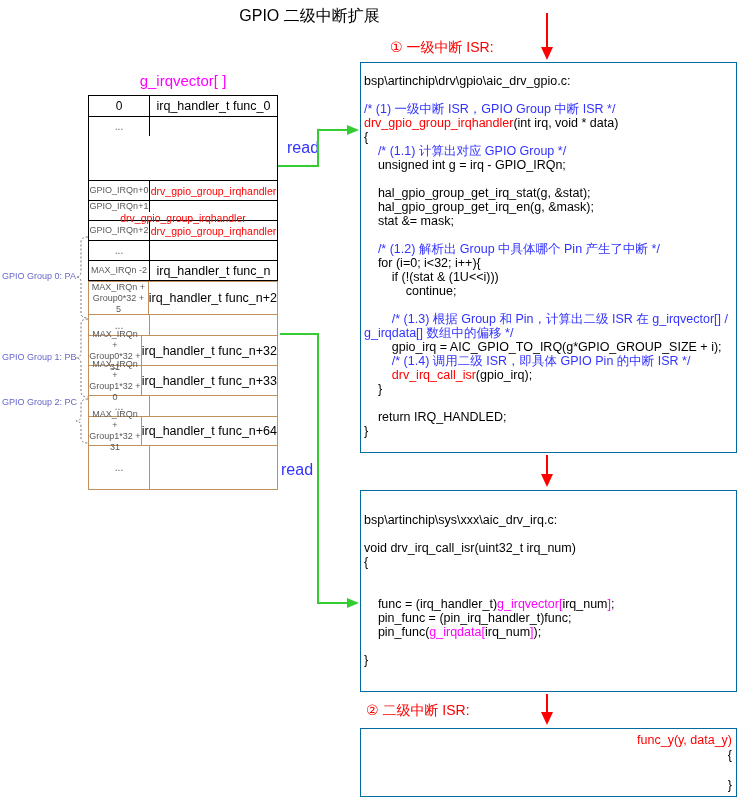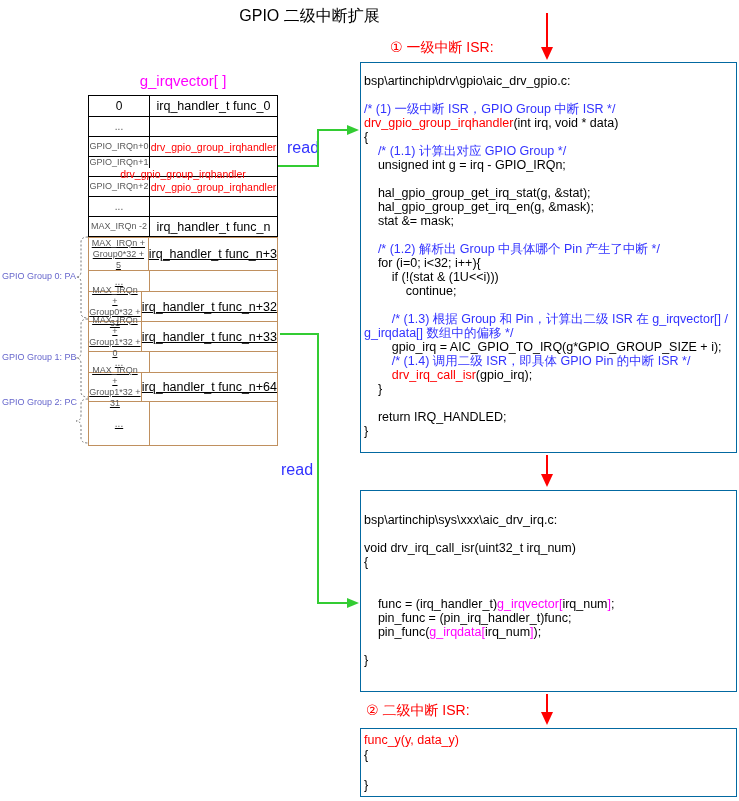--- a/index.html
+++ b/index.html
@@ -24,42 +24,42 @@
 
   .group-label{font-size:9px;color:var(--c-grouplabel);white-space:nowrap;left:2px;width:74px;text-align:center;}
   #group-label-0{top:271px;}
   #group-label-1{top:352px;}
   #group-label-2{top:397px;}
 
   
   #vtable{left:88px;top:95px;width:190px;box-sizing:border-box;}
   .vt-section{box-sizing:border-box;width:190px;background:#fff;}
   #vt-upper{border:1px solid #000;}
-  #vt-lower{border:1px solid var(--c-tbl);text-decoration:underline;}
+  #vt-lower{border:1px solid var(--c-tbl);}
   .vt-row{display:flex;box-sizing:border-box;}
   #vt-upper .vt-row + .vt-row{border-top:1px solid #000;}
   #vt-lower .vt-row + .vt-row{border-top:1px solid var(--c-tbl);}
   .vt-index{width:61px;box-sizing:border-box;display:flex;flex-direction:column;
     align-items:center;justify-content:center;font-size:9px;color:var(--c-gray);
     text-align:center;line-height:11px;}
   #vt-upper .vt-index{border-right:1px solid #000;}
   #vt-lower .vt-index{border-right:1px solid var(--c-tbl);}
   .vt-value{flex:1;display:flex;align-items:center;justify-content:center;
     font-size:12.5px;color:#000;white-space:nowrap;}
   .vt-row.zero .vt-index{font-size:12px;color:#000;}
   .vt-row.dots .vt-index{font-size:10px;color:var(--c-gray);}
   .vt-row.red .vt-value{color:var(--c-red);font-size:10.5px;}
 
   
   .code-box{position:absolute;left:360px;width:377px;box-sizing:border-box;
     border:1px solid #0369a1;background:#fff;white-space:pre;
     font-size:12.5px;line-height:14px;padding:11px 4px 0 3px;overflow:hidden;}
   #code-box-gpio-isr{top:62px;height:391px;}
   #code-box-irq-call{top:490px;height:202px;padding-top:22px;}
-  #code-box-pin-isr{top:728px;height:69px;padding-top:4px;line-height:15px;}
+  #code-box-pin-isr{top:728px;height:69px;padding-top:4px;line-height:15px;text-align:right;}
   .code-line{white-space:pre;}
   .c-k{color:#000;}
   .c-b{color:var(--c-blue);}
   .c-r{color:var(--c-red);}
   .c-m{color:var(--c-magenta);}
 
   
   #overlay{position:absolute;left:0;top:0;width:739px;height:801px;pointer-events:none;}
   .red-line{stroke:var(--c-red);stroke-width:2;fill:none;}
   .red-head{fill:var(--c-red);stroke:none;}
@@ -82,21 +82,21 @@
   <div id="vtable" class="abs">
     <div id="vt-upper" class="vt-section">
         <div class="vt-row zero" style="height: 20px;">
           <div class="vt-index">0</div>
           <div class="vt-value">irq_handler_t func_0</div>
         </div>
         <div class="vt-row dots" style="height: 20px;">
           <div class="vt-index">...</div>
           <div class="vt-value"></div>
         </div>
-        <div class="vt-row red" style="height: 20px;">
+        <div class="vt-row red" style="height: 20px; margin-top: 44px;">
           <div class="vt-index">GPIO_IRQn+0</div>
           <div class="vt-value">drv_gpio_group_irqhandler</div>
         </div>
         <div class="vt-row red" style="height: 20px; flex-direction: column;">
           <div class="vt-index">GPIO_IRQn+1</div>
           <div class="vt-value">drv_gpio_group_irqhandler</div>
         </div>
         <div class="vt-row red" style="height: 20px;">
           <div class="vt-index">GPIO_IRQn+2</div>
           <div class="vt-value">drv_gpio_group_irqhandler</div>
@@ -109,21 +109,21 @@
           <div class="vt-index">MAX_IRQn -2</div>
           <div class="vt-value">irq_handler_t func_n</div>
         </div>
       </div>
     <div id="vt-lower" class="vt-section">
         <div class="vt-row two" style="height: 32px;">
           <div class="vt-index">
             <div>MAX_IRQn +</div>
             <div>Group0*32 + 5</div>
           </div>
-          <div class="vt-value">irq_handler_t func_n+3</div>
+          <div class="vt-value">irq_handler_t func_n+2</div>
         </div>
         <div class="vt-row dots" style="height: 21px;">
           <div class="vt-index">...</div>
           <div class="vt-value"></div>
         </div>
         <div class="vt-row two" style="height: 30px;">
           <div class="vt-index">
             <div>MAX_IRQn +</div>
             <div>Group0*32 + 31</div>
           </div>

